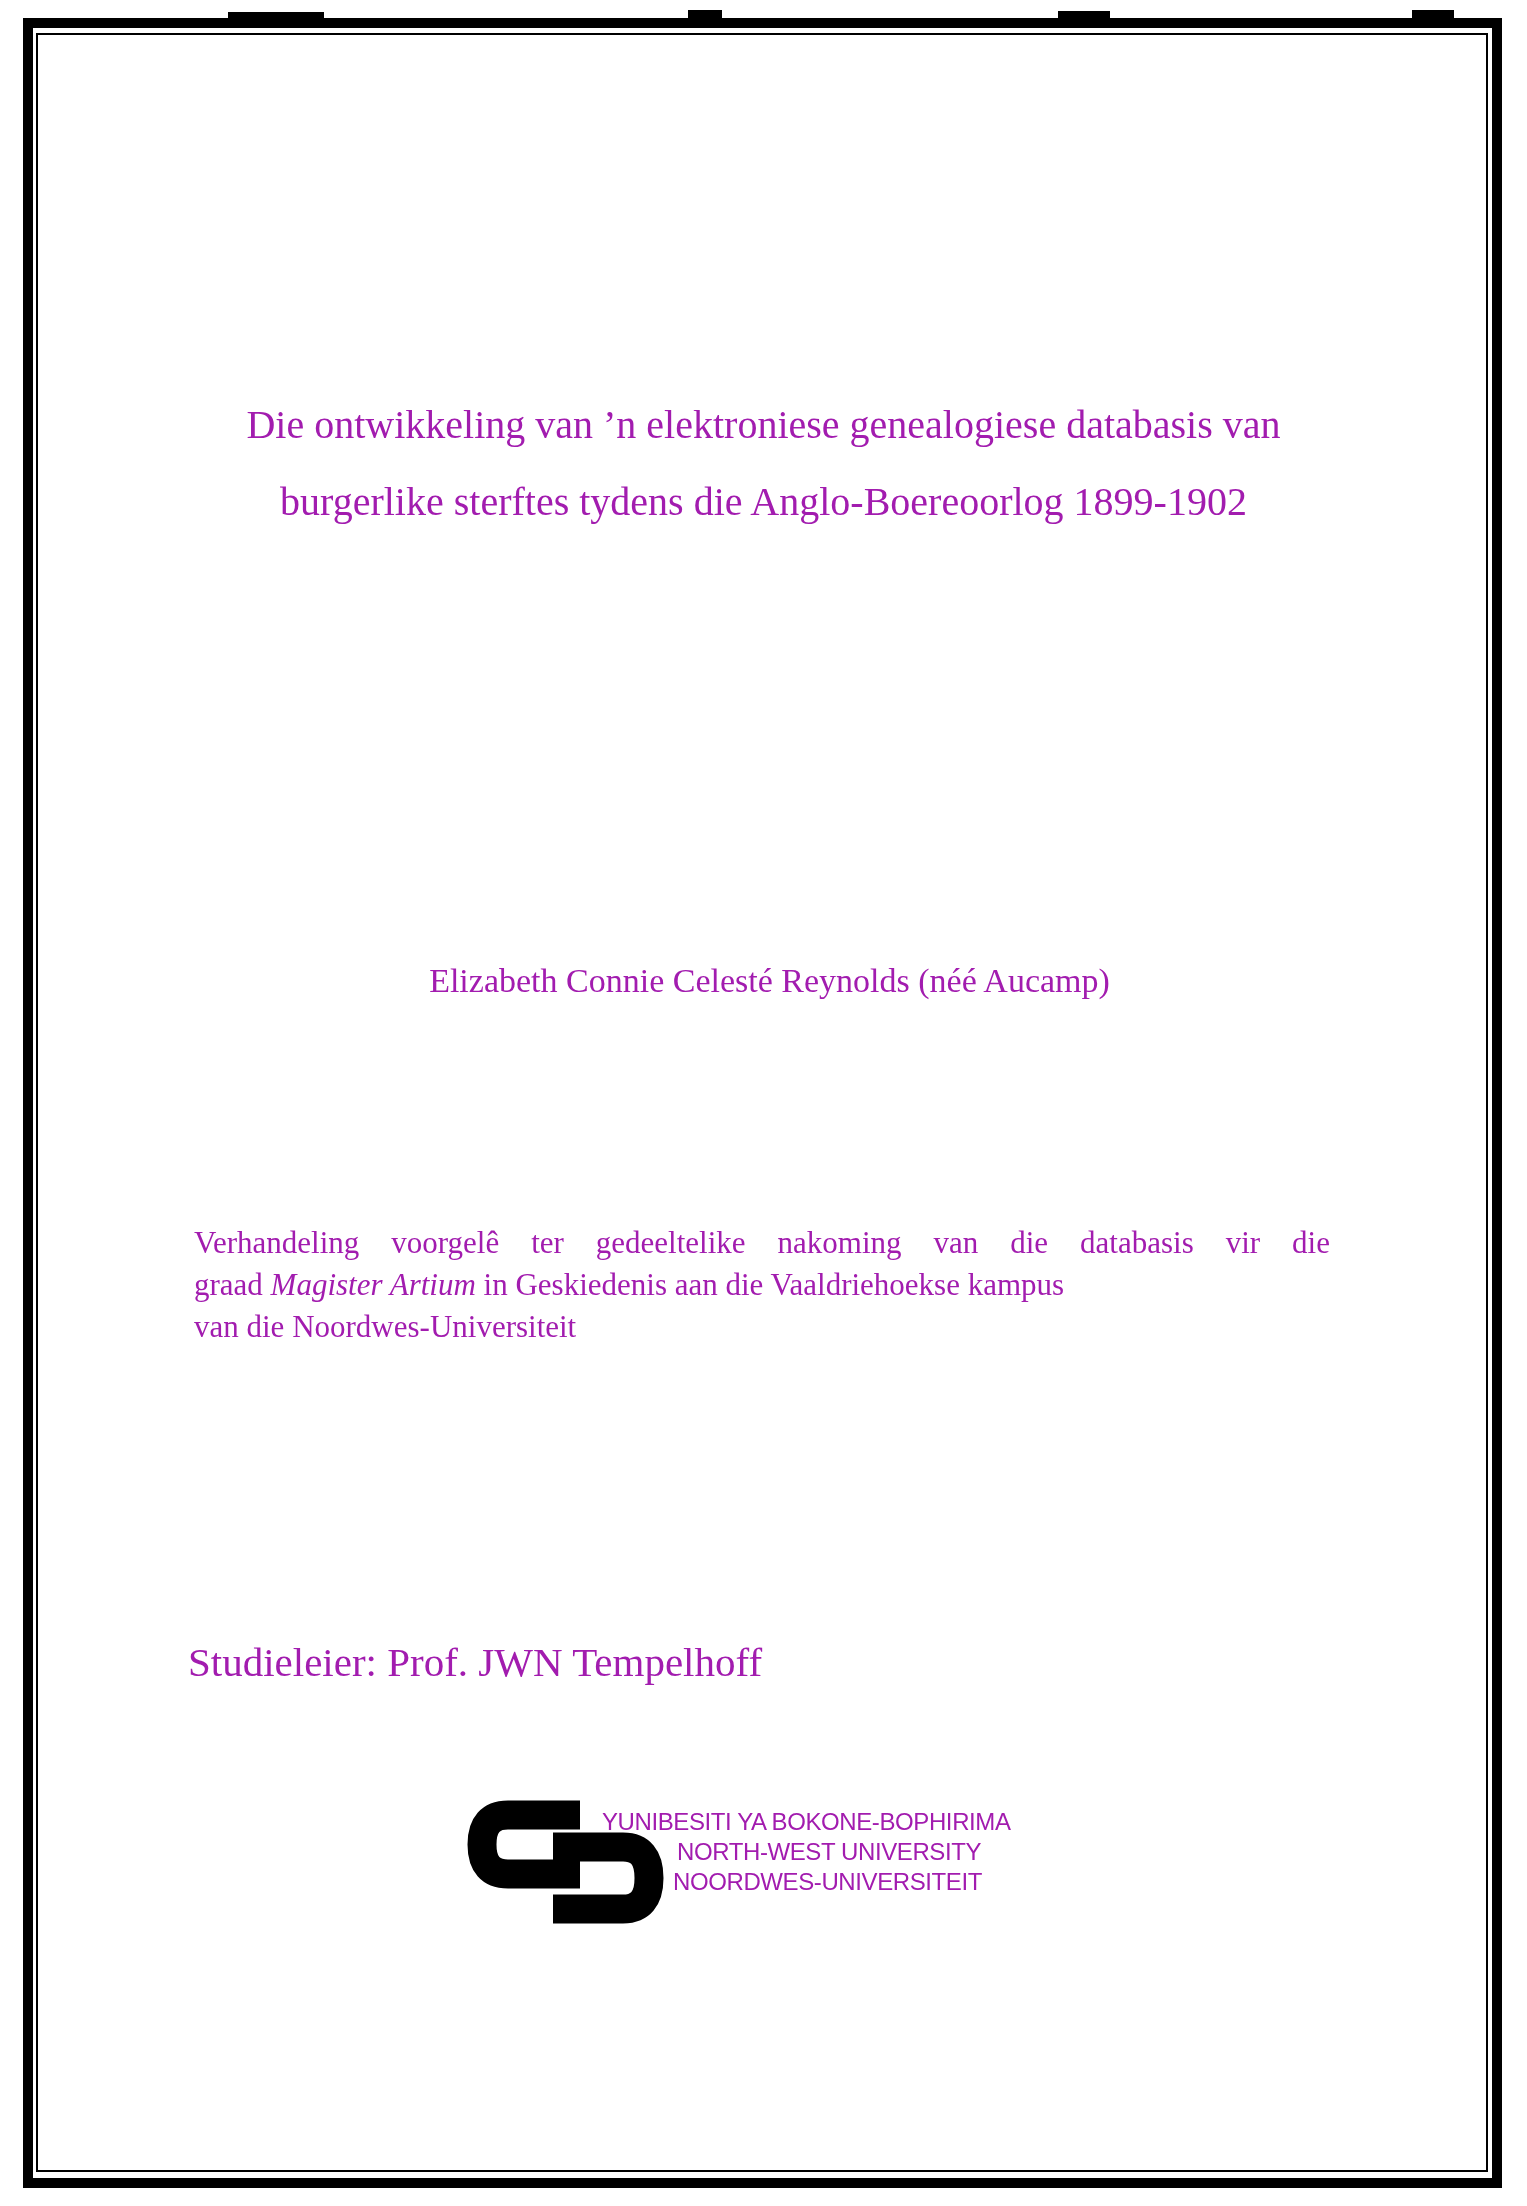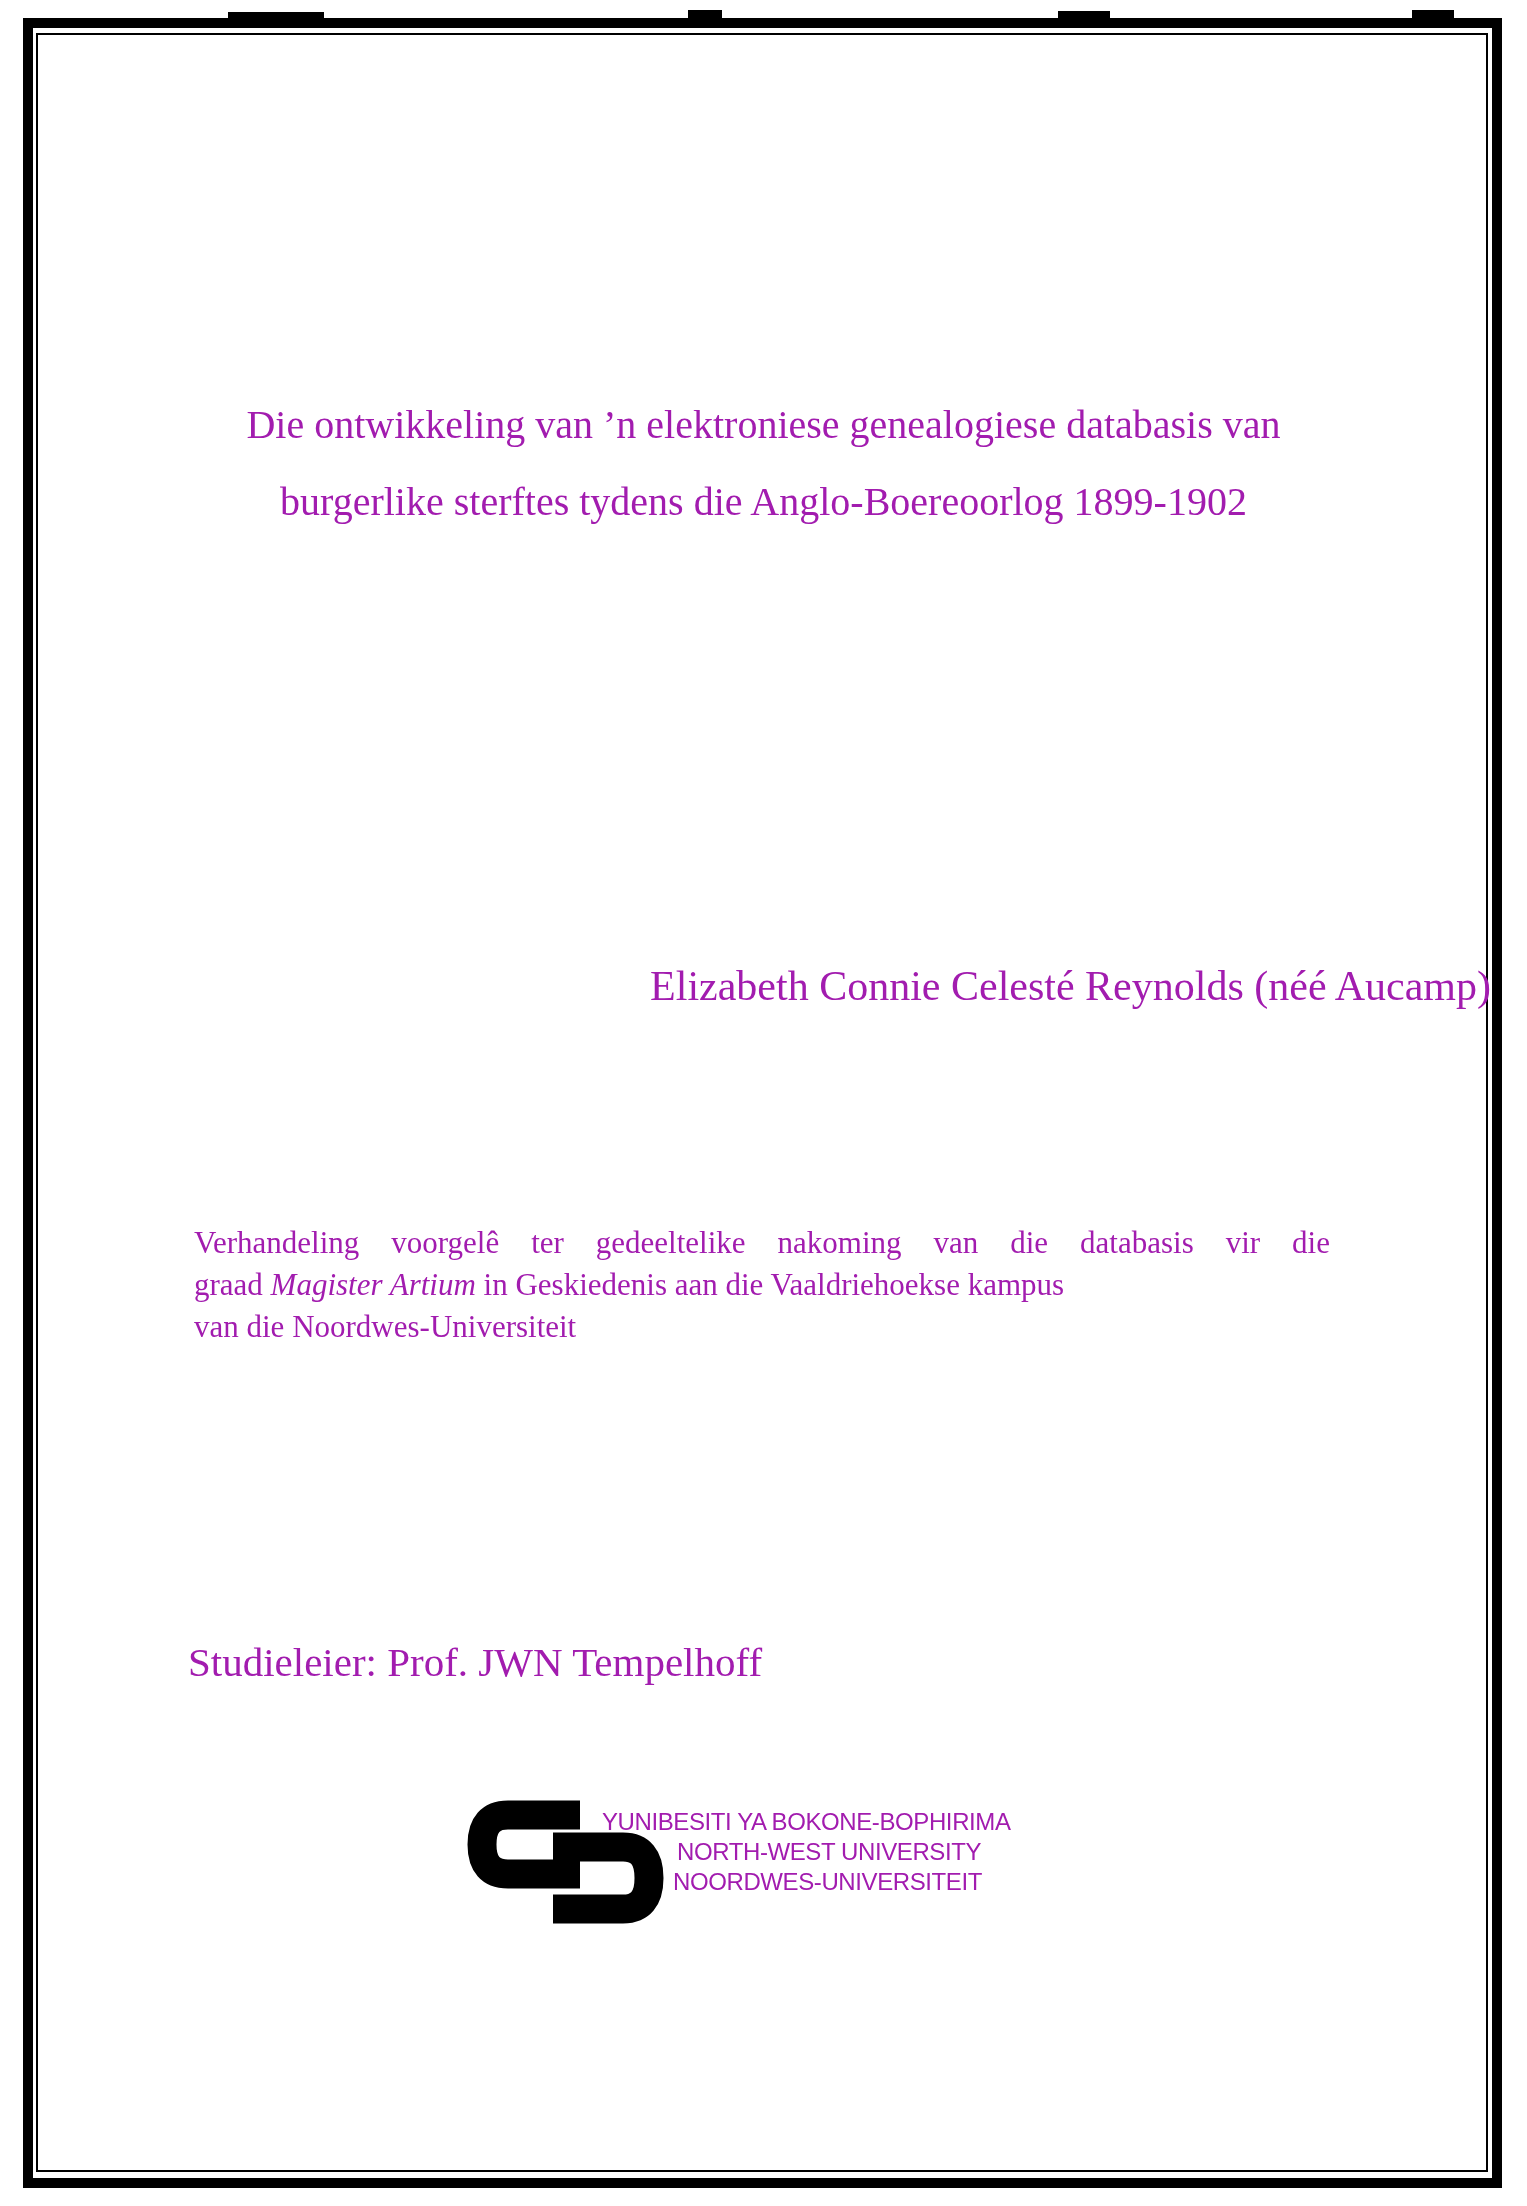--- a/index.html
+++ b/index.html
@@ -56,22 +56,22 @@
     top: 810px;
     text-align: center;
     font-size: 31px;
     line-height: 1.2;
   }
   .author {
     position: absolute;
     left: 36px;
     right: 36px;
     top: 961px;
-    text-align: right;
-    font-size: 42px;
+    text-align: center;
+    font-size: 34px;
     line-height: 1.2;
     white-space: nowrap;
     margin-left: 12px;
   }
   .statement {
     position: absolute;
     left: 194px;
     top: 1222px;
     width: 1136px;
     font-size: 31px;

